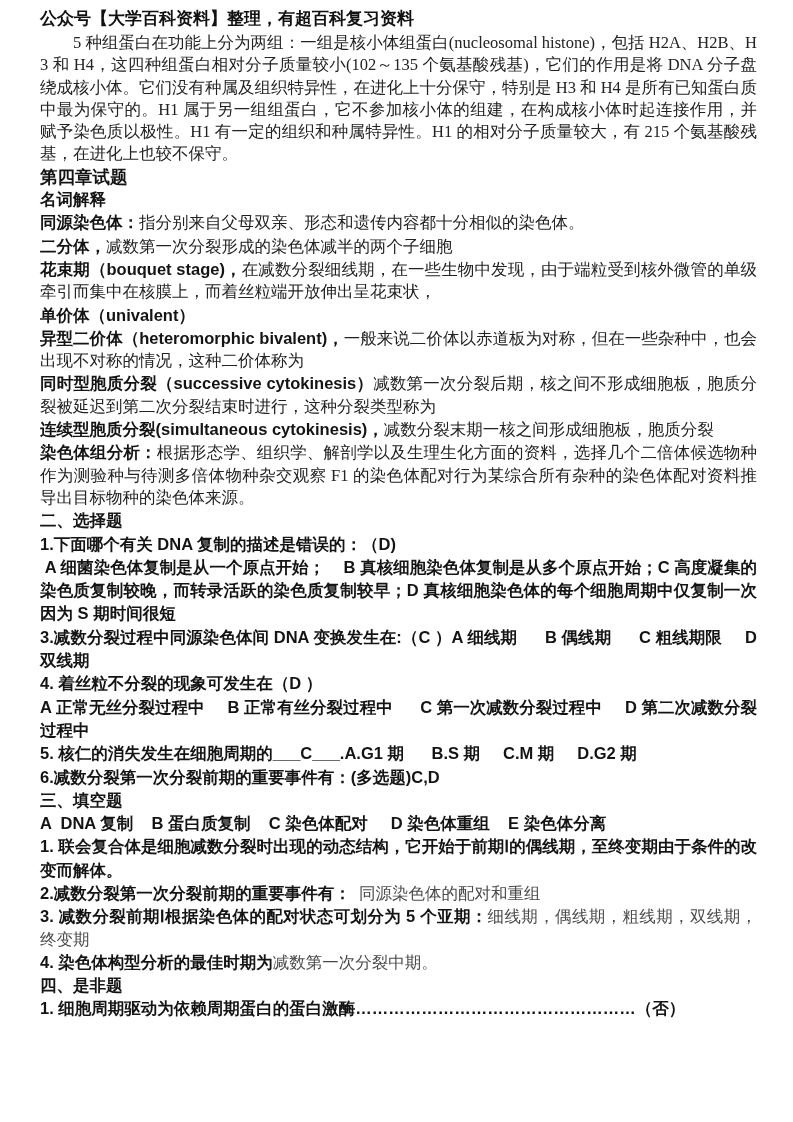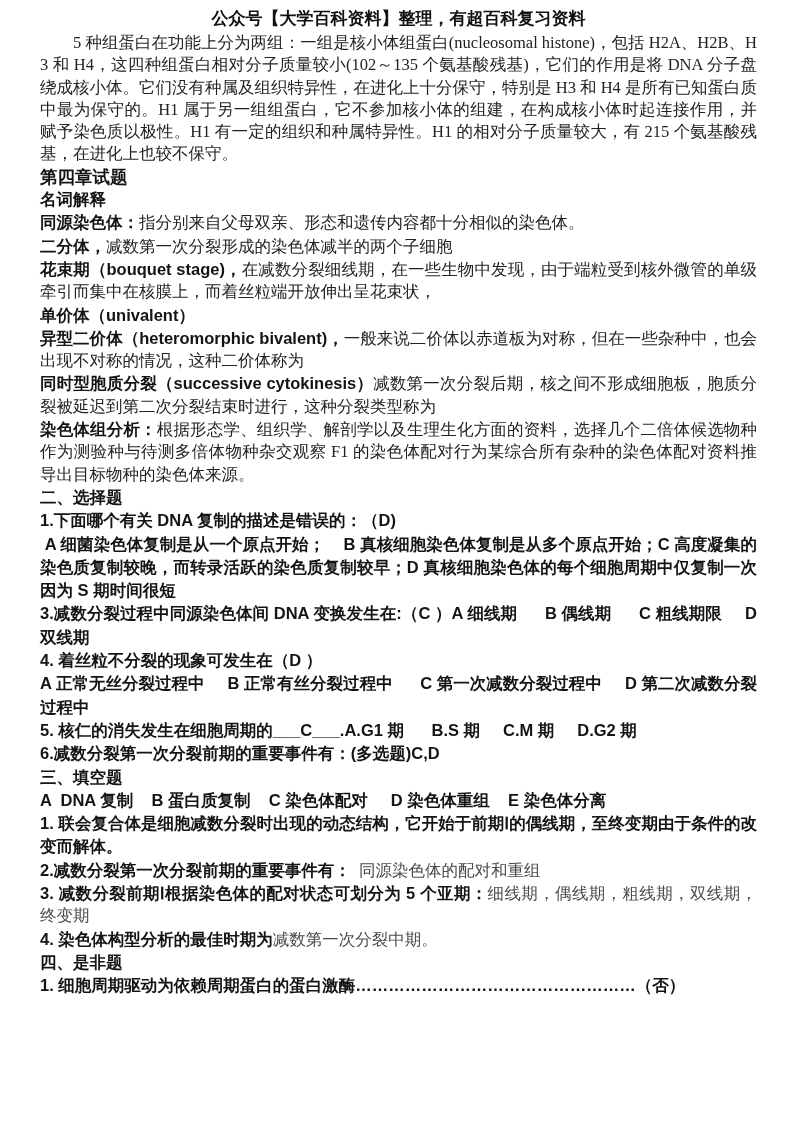--- a/index.html
+++ b/index.html
@@ -7,21 +7,20 @@
     position: relative;
     width: 793px;
     height: 1122px;
     box-sizing: border-box;
     background: #ffffff;
     padding: 6px 36px 0 40px;
     overflow: hidden;
     color: #1a1a1a;
   }
   .doc-header {
-    text-align: center;
     font-family: Liberation Serif, serif;
     font-weight: bold;
     font-size: 17px;
     line-height: 26px;
     color: #111111;
   }
   .line {
     font-size: 16.5px;
     line-height: 22.3px;
     text-align: justify;
@@ -44,20 +43,21 @@
   <div>
       <div class="line indent"><span class="seg-r">5 种组蛋白在功能上分为两组：一组是核小体组蛋白(nucleosomal histone)，包括 H2A、H2B、H3 和 H4，这四种组蛋白相对分子质量较小(102～135 个氨基酸残基)，它们的作用是将 DNA 分子盘绕成核小体。它们没有种属及组织特异性，在进化上十分保守，特别是 H3 和 H4 是所有已知蛋白质中最为保守的。H1 属于另一组组蛋白，它不参加核小体的组建，在构成核小体时起连接作用，并赋予染色质以极性。H1 有一定的组织和种属特异性。H1 的相对分子质量较大，有 215 个氨基酸残基，在进化上也较不保守。</span></div>
       <div class="line center chapter"><span class="seg-b">第四章试题</span></div>
       <div class="line"><span class="seg-b">名词解释</span></div>
       <div class="line"><span class="seg-b">同源染色体：</span><span class="seg-r">指分别来自父母双亲、形态和遗传内容都十分相似的染色体。</span></div>
       <div class="line"><span class="seg-b">二分体，</span><span class="seg-r">减数第一次分裂形成的染色体减半的两个子细胞</span></div>
       <div class="line"><span class="seg-b">花束期（bouquet stage)，</span><span class="seg-r">在减数分裂细线期，在一些生物中发现，由于端粒受到核外微管的单级牵引而集中在核膜上，而着丝粒端开放伸出呈花束状，</span></div>
       <div class="line"><span class="seg-b">单价体（univalent）</span></div>
       <div class="line"><span class="seg-b">异型二价体（heteromorphic bivalent)，</span><span class="seg-r">一般来说二价体以赤道板为对称，但在一些杂种中，也会出现不对称的情况，这种二价体称为</span></div>
       <div class="line"><span class="seg-b">同时型胞质分裂（successive cytokinesis）</span><span class="seg-r">减数第一次分裂后期，核之间不形成细胞板，胞质分裂被延迟到第二次分裂结束时进行，这种分裂类型称为</span></div>
+      <div class="line"><span class="seg-b">连续型胞质分裂(simultaneous cytokinesis)，</span><span class="seg-r">减数分裂末期一核之间形成细胞板，胞质分裂</span></div>
       <div class="line"><span class="seg-b">染色体组分析：</span><span class="seg-r">根据形态学、组织学、解剖学以及生理生化方面的资料，选择几个二倍体候选物种作为测验种与待测多倍体物种杂交观察 F1 的染色体配对行为某综合所有杂种的染色体配对资料推导出目标物种的染色体来源。</span></div>
       <div class="line"><span class="seg-b">二、选择题</span></div>
       <div class="line"><span class="seg-b">1.下面哪个有关 DNA 复制的描述是错误的：（D)</span></div>
       <div class="line"><span class="seg-b"> A 细菌染色体复制是从一个原点开始；    B 真核细胞染色体复制是从多个原点开始；C 高度凝集的染色质复制较晚，而转录活跃的染色质复制较早；D 真核细胞染色体的每个细胞周期中仅复制一次因为 S 期时间很短</span></div>
       <div class="line"><span class="seg-b">3.减数分裂过程中同源染色体间 DNA 变换发生在:（C ）A 细线期      B 偶线期      C 粗线期限     D 双线期</span></div>
       <div class="line"><span class="seg-b">4. 着丝粒不分裂的现象可发生在（D ）</span></div>
       <div class="line"><span class="seg-b">A 正常无丝分裂过程中     B 正常有丝分裂过程中      C 第一次减数分裂过程中     D 第二次减数分裂过程中</span></div>
       <div class="line"><span class="seg-b">5. 核仁的消失发生在细胞周期的___C___.A.G1 期      B.S 期     C.M 期     D.G2 期</span></div>
       <div class="line"><span class="seg-b">6.减数分裂第一次分裂前期的重要事件有：(多选题)C,D</span></div>
       <div class="line"><span class="seg-b">三、填空题</span></div>

